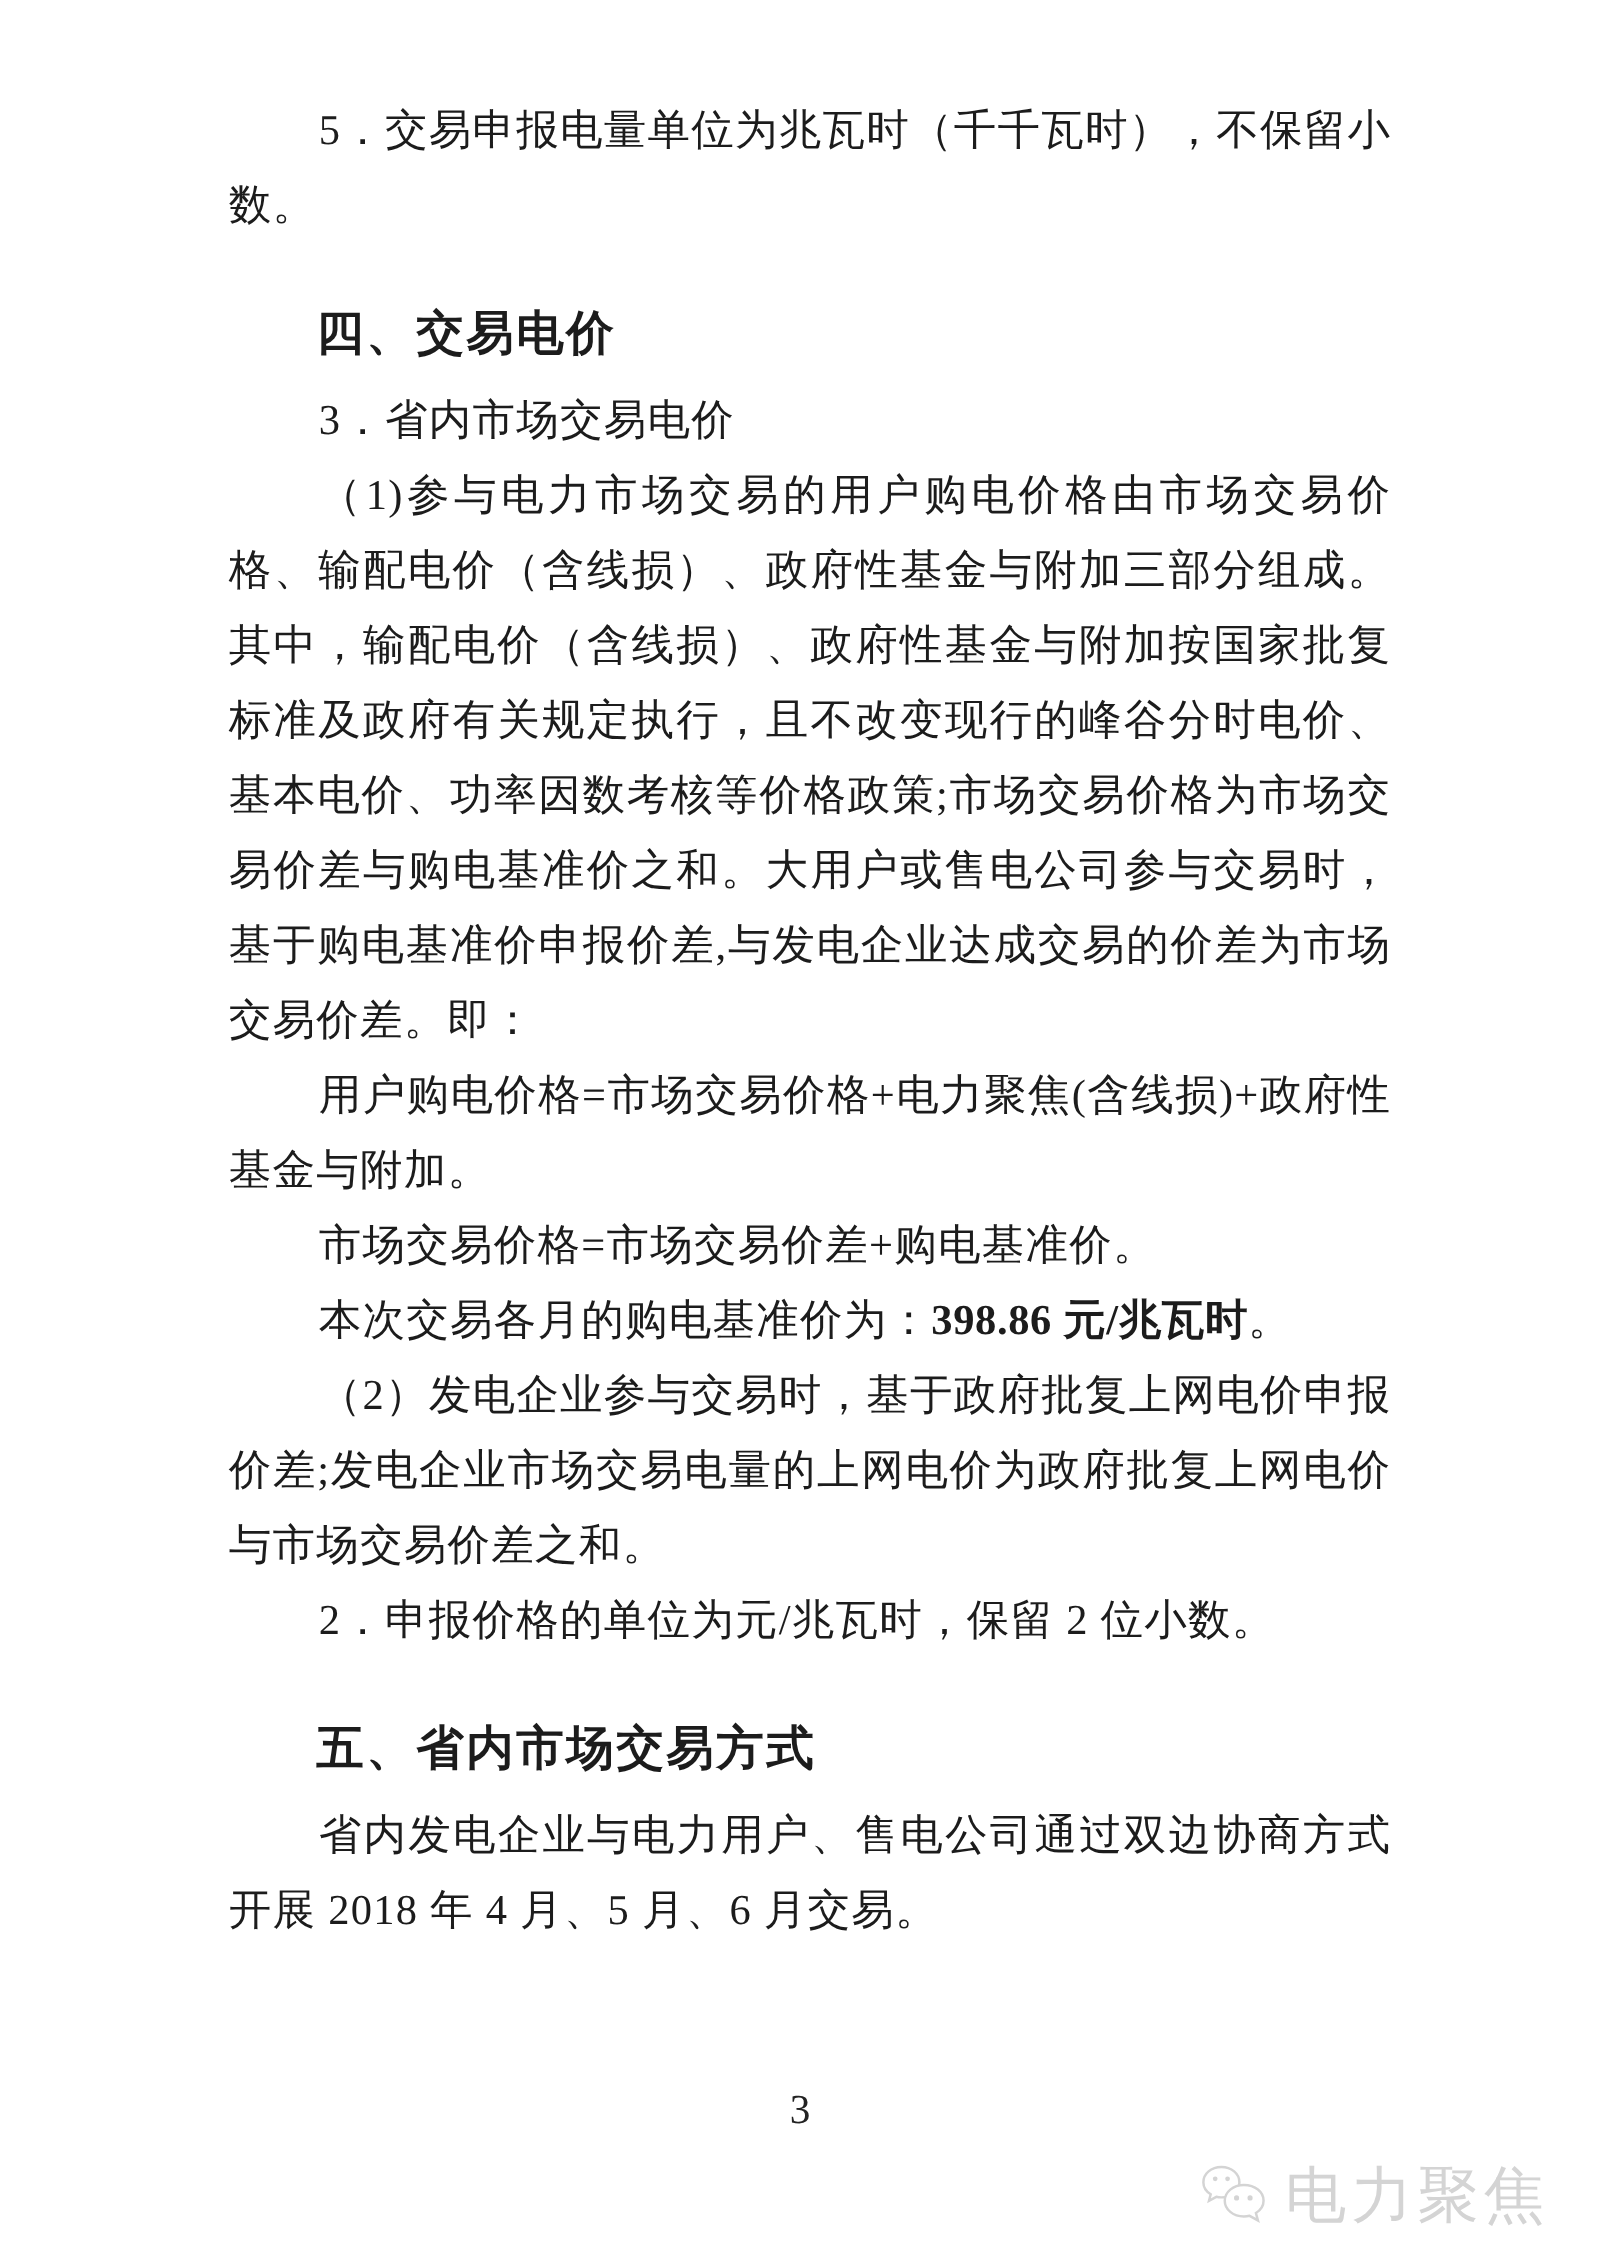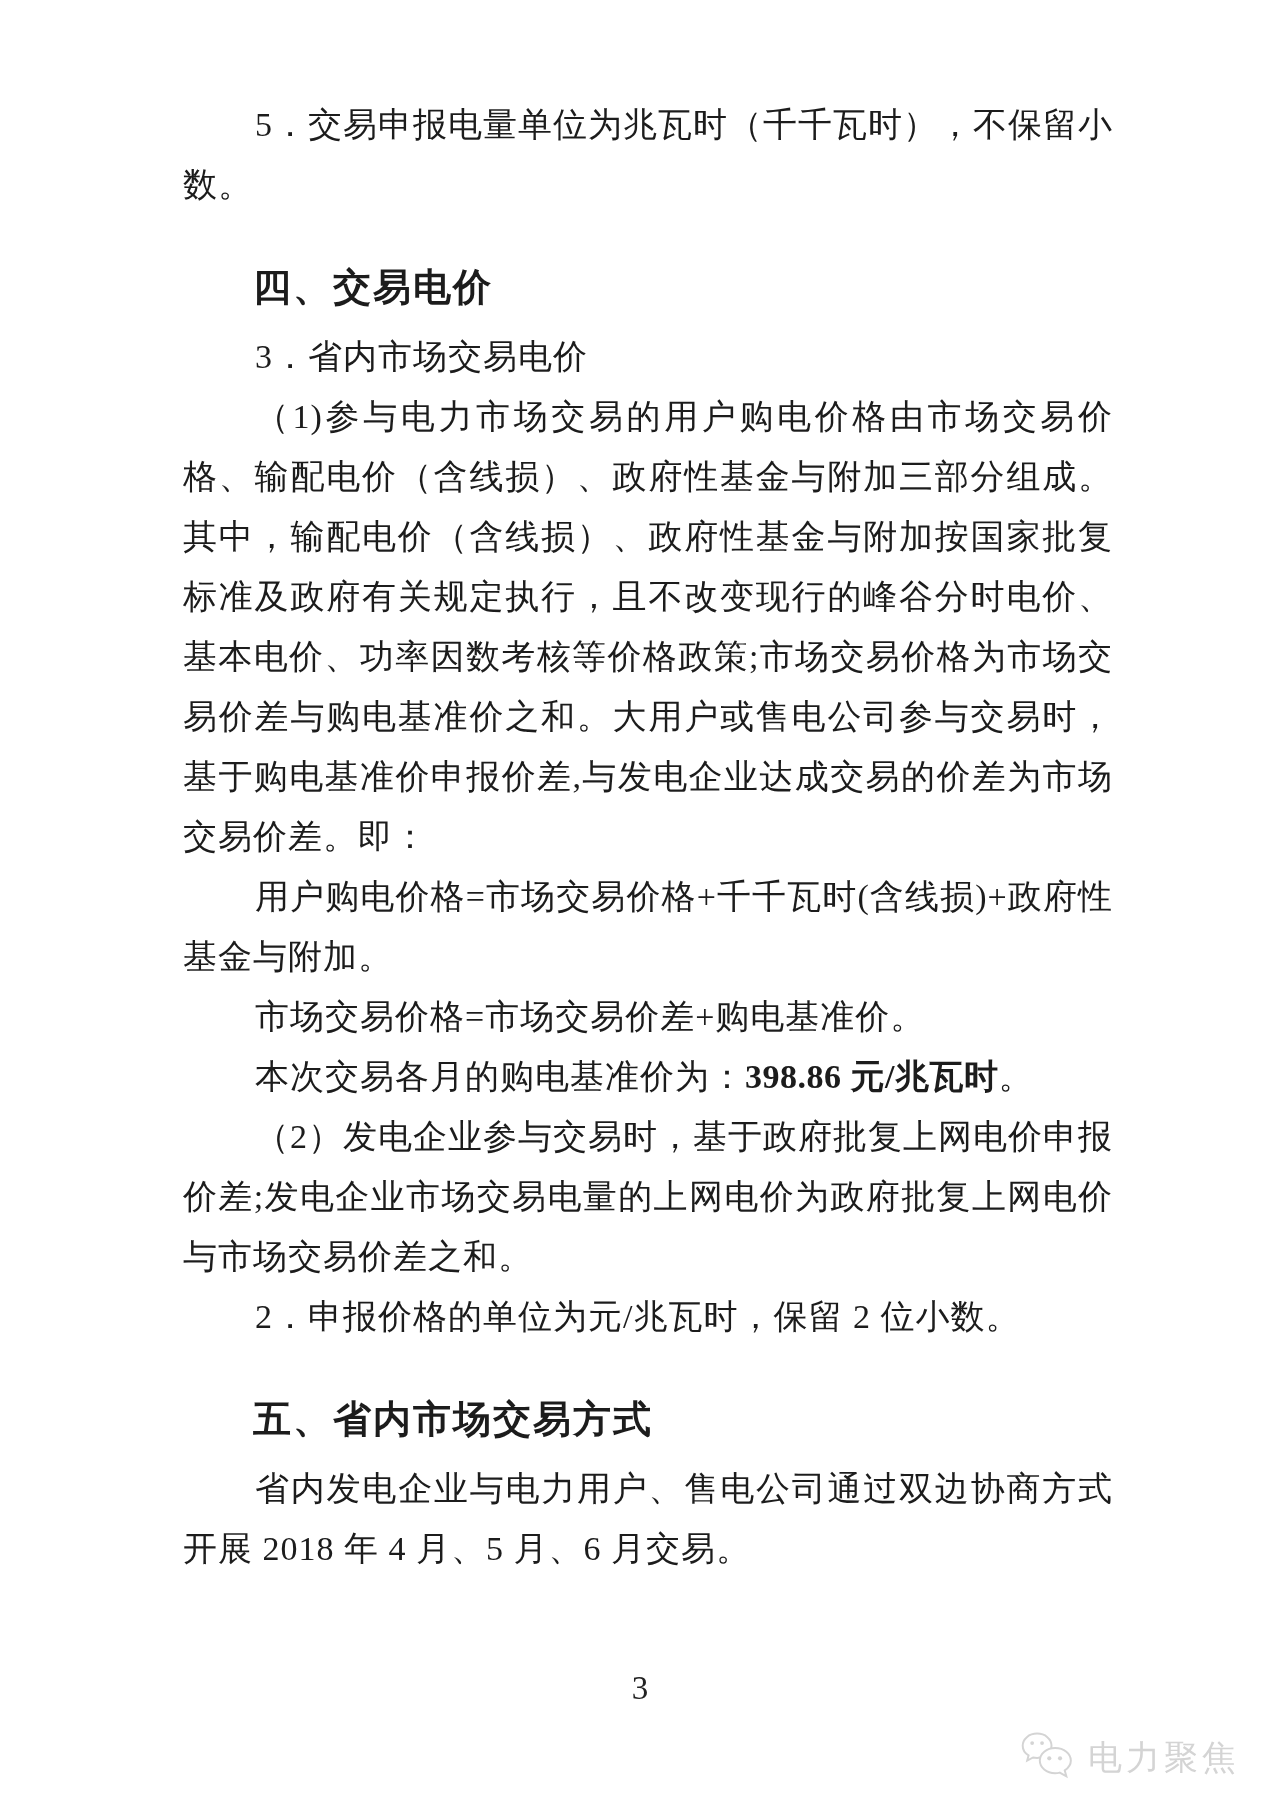--- a/index.html
+++ b/index.html
@@ -16,21 +16,21 @@
   .doc-page {
     position: absolute;
     inset: 0;
     background: #ffffff;
   }
   .doc-content {
     position: absolute;
     top: 0;
     left: 183px;
     width: 930px;
-    padding-top: 95px;
+    padding-top: 75px;
     font-size: 34px;
     line-height: 60px;
     text-align: justify;
     text-justify: inter-character;
     word-break: break-all;
     letter-spacing: 1px;
   }
   .para {
     text-indent: 72px;
     margin: 0;
@@ -66,42 +66,42 @@
     bottom: 26px;
     display: flex;
     align-items: center;
     gap: 12px;
     color: #d4d4d4;
     text-shadow: 1px 1px 0 #ffffff;
   }
   .watermark-icon { width: 58px; height: 54px; display: block; }
   .watermark-label {
     font-family: "Liberation Sans", "DejaVu Sans", sans-serif;
-    font-size: 34px;
+    font-size: 49px;
     letter-spacing: 4px;
     line-height: 54px;
     white-space: nowrap;
   }
 </style>
 </head>
 <body>
 
 <div class="doc-page">
 
   <div class="doc-content">
 
     <p class="para">5．交易申报电量单位为兆瓦时（千千瓦时），不保留小数。</p>
 
     <h2 class="section-heading">四、交易电价</h2>
 
     <p class="para">3．省内市场交易电价</p>
 
     <p class="para">（1)参与电力市场交易的用户购电价格由市场交易价格、输配电价（含线损）、政府性基金与附加三部分组成。其中，输配电价（含线损）、政府性基金与附加按国家批复标准及政府有关规定执行，且不改变现行的峰谷分时电价、基本电价、功率因数考核等价格政策;市场交易价格为市场交易价差与购电基准价之和。大用户或售电公司参与交易时，基于购电基准价申报价差,与发电企业达成交易的价差为市场交易价差。即：</p>
 
-    <p class="para">用户购电价格=市场交易价格+千千瓦时(含线损)+政府性基金与附加。</p>
+    <p class="para">用户购电价格=市场交易价格+电力聚焦(含线损)+政府性基金与附加。</p>
 
     <p class="para">市场交易价格=市场交易价差+购电基准价。</p>
 
     <p class="para"><span>本次交易各月的购电基准价为：</span><span class="bold-value">398.86 元/兆瓦时</span><span>。</span></p>
 
     <p class="para">（2）发电企业参与交易时，基于政府批复上网电价申报价差;发电企业市场交易电量的上网电价为政府批复上网电价与市场交易价差之和。</p>
 
     <p class="para">2．申报价格的单位为元/兆瓦时，保留 2 位小数。</p>
 
     <h2 class="section-heading">五、省内市场交易方式</h2>

